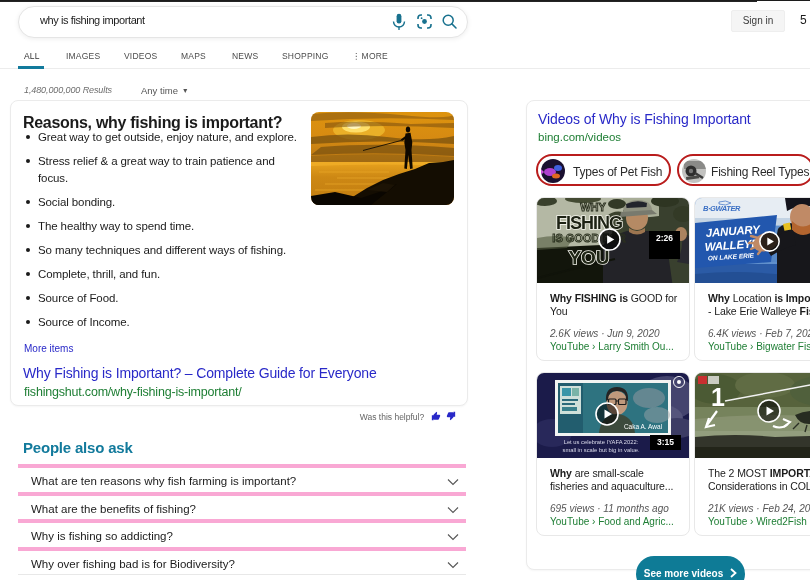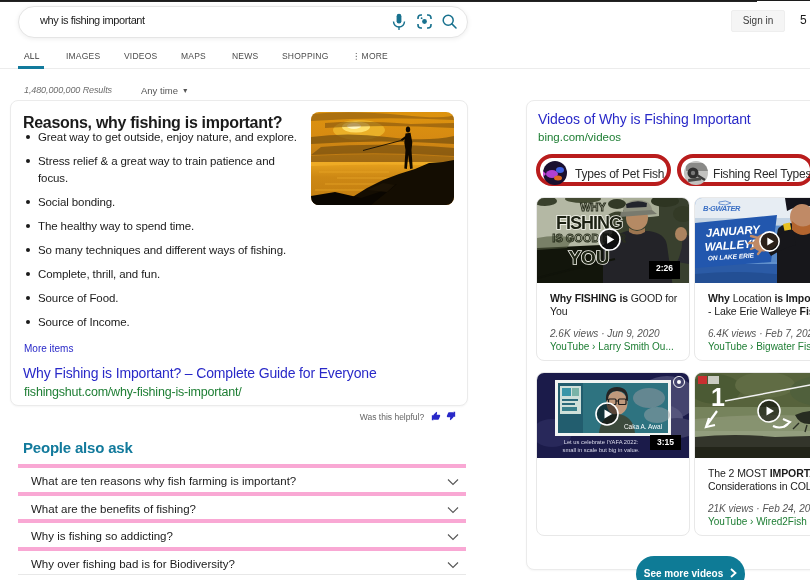--- a/index.html
+++ b/index.html
@@ -40,21 +40,21 @@
 
 #paah { left:23px; top:439px; font-size:15px; font-weight:bold; letter-spacing:-0.2px; color:#127a9c; }
 .qrow { left:18px; width:448px; height:27.5px; border-top:4px solid #f9a8d4; }
 .qrow .qt { position:absolute; left:13px; top:7px; font-size:11.5px; color:#1b1b1b; }
 .qrow svg { position:absolute; right:7px; top:10px; }
 
 
 #rcard { left:526px; top:100px; width:330px; height:470px; border:1px solid #ebebeb; border-radius:8px; background:#fff; box-shadow:0 1px 2px rgba(0,0,0,.04); }
 #rtitle { left:538px; top:111px; font-size:14px; letter-spacing:-0.1px; color:#2929c8; }
 #rurl { left:538px; top:131px; font-size:11.5px; color:#1e7e34; }
-.chip { top:154px; height:32px; border:4px solid #b91c1c; border-radius:16px; background:#fff; font-size:12px; letter-spacing:-0.2px; color:#2b2b2b; }
+.chip { top:154px; height:32px; border:2px solid #b91c1c; border-radius:16px; background:#fff; font-size:12px; letter-spacing:-0.2px; color:#2b2b2b; }
 .chip .cimg { position:absolute; left:3px; top:3px; width:24px; height:24px; border-radius:50%; overflow:hidden; }
 .chip .ct { position:absolute; left:35px; top:9px; white-space:nowrap; }
 .vcard { width:154px; height:164px; border:1px solid #e8e8e8; border-radius:8px; background:#fff; }
 .vthumb { position:absolute; left:0; top:0; width:152px; height:85px; overflow:hidden; border-radius:7px 7px 0 0; }
 .vbody { position:absolute; left:13px; top:94px; width:200px; }
 .vt { font-size:10.5px; letter-spacing:-0.1px; line-height:12.5px; color:#1b1b1b; white-space:nowrap; }
 .vm { position:absolute; top:36px; font-size:10px; color:#555; white-space:nowrap;font-style:italic; }
 .vy { position:absolute; top:49px; font-size:10px; color:#1e7e34; white-space:nowrap; }
 .play { position:absolute; }
 .dur { position:absolute; background:#000; color:#fff; font-size:8.5px; font-weight:bold; text-align:center; line-height:15px; }
@@ -243,21 +243,21 @@
       <text x="52" y="31" font-family="Liberation Sans" font-size="18" font-weight="bold" fill="none" stroke="#f4f4ec" stroke-width="1.6" text-anchor="middle" letter-spacing="-1">FISHING</text>
       <text x="52" y="31" font-family="Liberation Sans" font-size="18" font-weight="bold" fill="#1d2214" text-anchor="middle" letter-spacing="-1">FISHING</text>
       <text x="52" y="44" font-family="Liberation Sans" font-size="11" font-weight="bold" fill="none" stroke="#2a301e" stroke-width="0.9" text-anchor="middle">IS GOOD FOR</text>
       <text x="52" y="66" font-family="Liberation Sans" font-size="19" font-weight="bold" fill="none" stroke="#f4f4ec" stroke-width="1.6" text-anchor="middle">YOU</text>
       <text x="52" y="66" font-family="Liberation Sans" font-size="19" font-weight="bold" fill="#202617" text-anchor="middle">YOU</text>
     </svg>
     <svg class="play" style="left:61px;top:30px" width="23" height="23" viewBox="0 0 24 24">
       <circle cx="12" cy="12" r="11" fill="rgba(10,10,10,0.82)" stroke="#fff" stroke-width="1.7"></circle>
       <path d="M9.5 7.5 L17 12 L9.5 16.5 Z" fill="#fff"></path>
     </svg>
-    <div class="dur" style="right:9px;bottom:4px;width:31px;height:18px">2:26</div>
+    <div class="dur" style="right:9px;bottom:24px;width:31px;height:28px">2:26</div>
   </div>
   <div class="vbody">
     <div class="vt"><b>Why FISHING is</b> GOOD for<br>You</div>
     <div class="vm">2.6K views · Jun 9, 2020</div>
     <div class="vy">YouTube › Larry Smith Ou...</div>
   </div>
 </div>
 
 <div class="abs vcard" style="left:694px;top:197px">
   <div class="vthumb">
@@ -333,20 +333,25 @@
 
       <text x="64" y="71" font-family="Liberation Sans" font-size="5.8" fill="#dcdcec" text-anchor="middle">Let us celebrate IYAFA 2022:</text>
       <text x="64" y="79" font-family="Liberation Sans" font-size="5.8" fill="#dcdcec" text-anchor="middle">small in scale but big in value.</text>
     </svg>
     <svg class="play" style="left:58px;top:29px" width="24" height="24" viewBox="0 0 24 24">
       <circle cx="12" cy="12" r="11" fill="rgba(0,0,0,0.55)" stroke="#fff" stroke-width="1.6"></circle>
       <path d="M9.5 7.5 L17 12 L9.5 16.5 Z" fill="#fff"></path>
     </svg>
     <div class="dur" style="right:8px;bottom:8px;width:31px;height:15px">3:15</div>
   </div>
+  <div class="vbody">
+    <div class="vt"><b>Why</b> are small-scale<br>fisheries and aquaculture...</div>
+    <div class="vm">695 views · 11 months ago</div>
+    <div class="vy">YouTube › Food and Agric...</div>
+  </div>
 </div>
 
 <div class="abs vcard" style="left:694px;top:372px">
   <div class="vthumb">
     <svg width="152" height="85" viewBox="0 0 152 85">
       <rect width="152" height="85" fill="#87916f"></rect>
       <rect width="152" height="34" fill="#57633c"></rect>
       <ellipse cx="20" cy="16" rx="26" ry="15" fill="#4b5a34"></ellipse>
       <ellipse cx="70" cy="12" rx="30" ry="13" fill="#606c44"></ellipse>
       <ellipse cx="125" cy="18" rx="30" ry="15" fill="#50603c"></ellipse>

